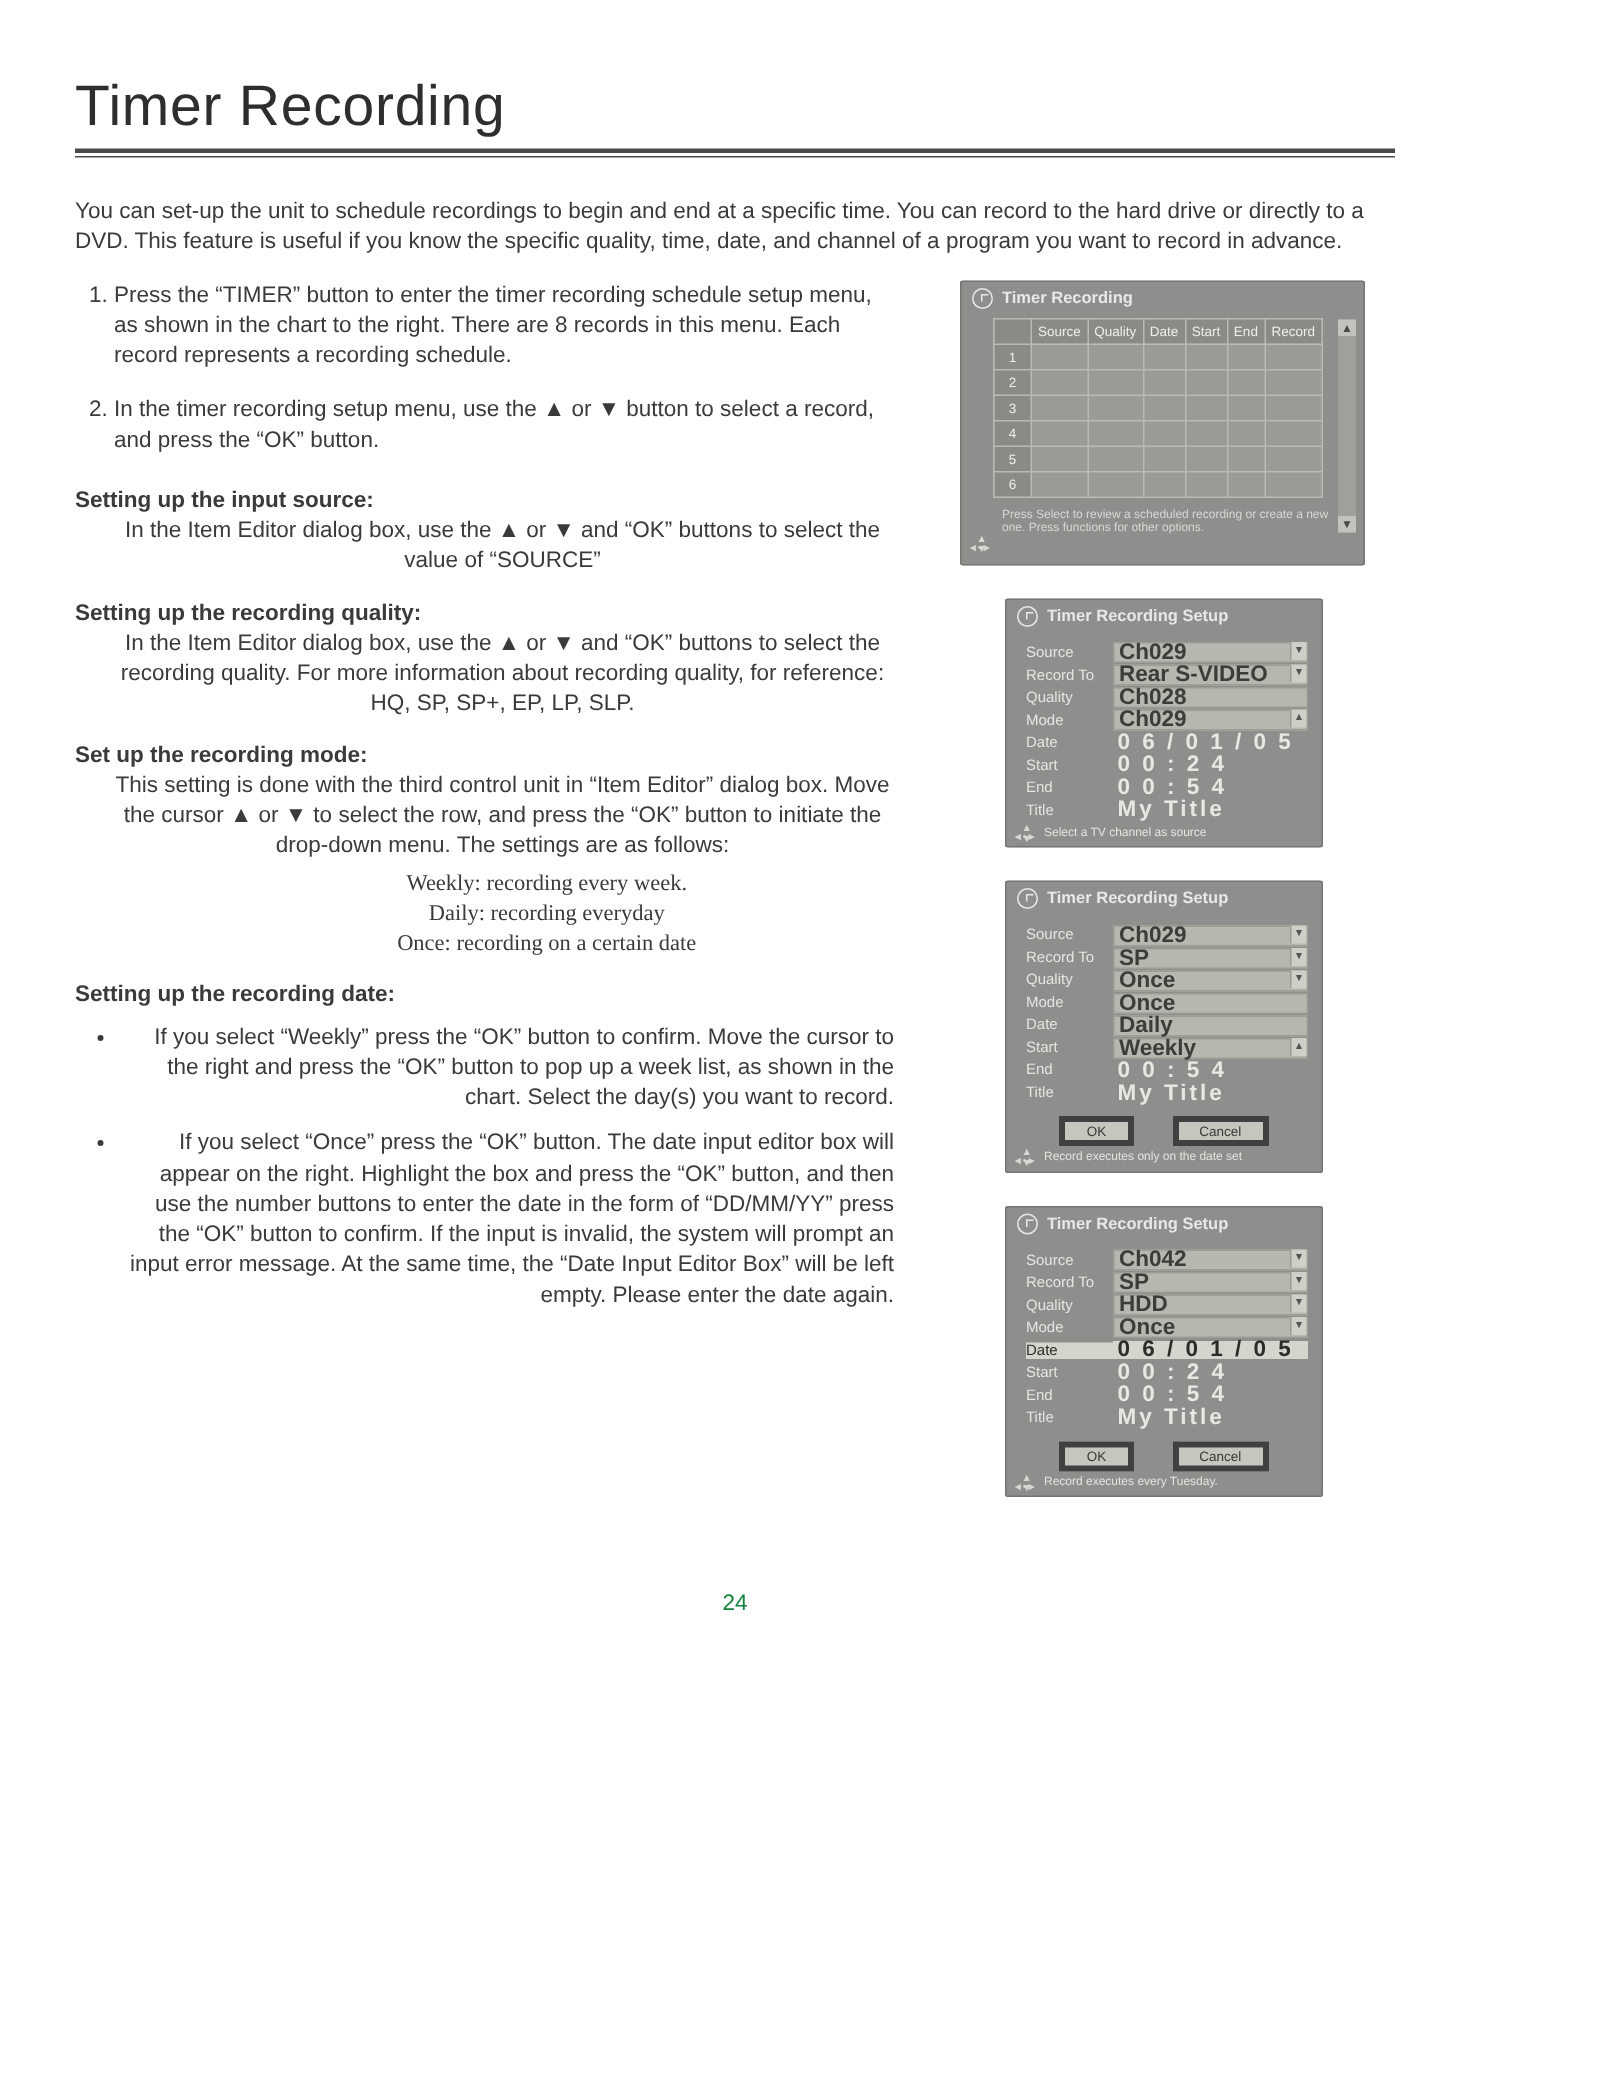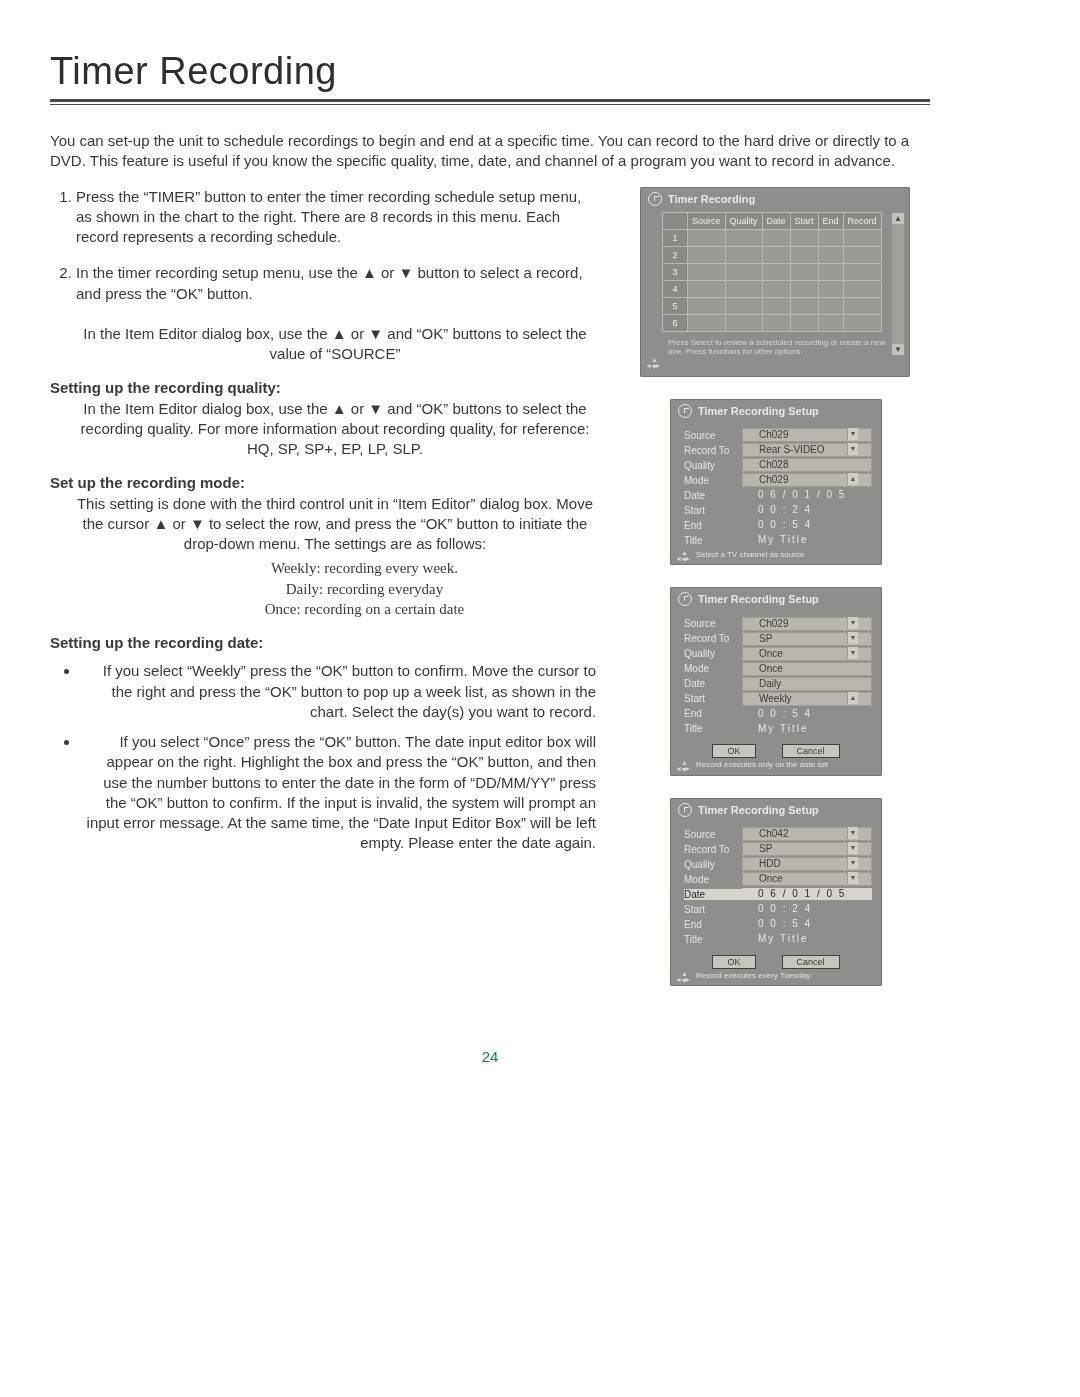--- a/index.html
+++ b/index.html
@@ -111,36 +111,37 @@
   }
   .dpad::before{content:"◄ • ►"; position:absolute; top:5px; left:-1px; letter-spacing:-1px;}
   .dpad::after {content:"▲\A▼"; white-space:pre; position:absolute; left:5px; top:-1px;}
 
   
   .panel.setup { position: relative; width: 212px; margin-left: 30px; }
   .fields      { padding: 6px 10px 2px 14px; }
   .row         { display:flex; align-items:center; height:15px; }
   .row .lab    { width:58px; color:#e5e5df; }
   .row .val    {
-    flex:1; background:#b7b7b0; color:#3c3c38; padding:0 16px;
+    flex:1; background:#b7b7b0; color:#3c3c38; padding:0 3px;
     border:1px solid #9d9d96; height:12px; line-height:12px;
-    font-size:10px;
+    font-size:15px;
+    font-weight:bold;
   }
   .row .drop::after{
     content:"▼"; float:right; font-size:7px; color:#555; background:#cfcfc8;
     width:10px; text-align:center; margin:-1px -3px 0 0; height:12px; line-height:12px;
     border-left:1px solid #9d9d96;
   }
   .row .drop.up::after{ content:"▲"; }
   .row .txt { background:none; border:none; color:#e8e8e2; letter-spacing:2px;}
   .row.hl  .lab, .row.hl .txt { color:#2b2b27; background:#d6d5cd; }
   .btns { display:flex; gap:26px; justify-content:center; margin:6px 0 2px; }
   .btns .b {
     background:#c6c6bf; color:#3a3a36; font-size:9px;
-    padding:1px 14px; border:1px solid #404040;
+    padding:1px 14px; border:4px solid #404040;
   }
   .foot { font-size:8px; color:#e4e4de; padding:0 8px 0 26px; line-height:1.2; position:relative;}
   .foot .dpad{ bottom:auto; top:0; }
 
   .pagenum {
     text-align: center;
     font-size: 15px;
     margin-top: 40px;
     color: #15803d;
   }
@@ -154,20 +155,21 @@
 <p class="intro">You can set-up the unit to schedule recordings to begin and end at a specific time.  You can record to the hard drive or directly to a DVD. This feature is useful if you know the specific quality, time, date, and channel of a program you want to record in advance.</p>
 
 <div class="cols">
 
   <div class="left">
     <ol class="steps">
       <li>Press the “TIMER” button to enter the timer recording schedule setup menu, as shown in the chart to the right. There are 8 records in this menu. Each record represents a recording schedule.</li>
       <li>In the timer recording setup menu, use the ▲ or ▼ button to select a record, and press the “OK” button.</li>
     </ol>
 
+    <div class="sect-head">Setting up the input source:</div>
     <div class="sect-body">In the Item Editor dialog box, use the ▲ or ▼ and “OK” buttons to select the value of “SOURCE”</div>
 
     <div class="sect-head">Setting up the recording quality:</div>
     <div class="sect-body">In the Item Editor dialog box, use the ▲ or ▼ and “OK” buttons to select the recording quality. For more information about recording quality, for reference: HQ, SP, SP+, EP, LP, SLP.</div>
 
     <div class="sect-head">Set up the recording mode:</div>
     <div class="sect-body">
       <span>This setting is done with the third control unit in “Item Editor” dialog box. Move the cursor ▲ or ▼ to select the row, and press the “OK” button to initiate the drop-down menu.  The settings are as follows:</span>
       <div style="margin-left:59px; margin-top:4px;font-family:Liberation Serif, serif;">
         <div>Weekly: recording every week.</div>

